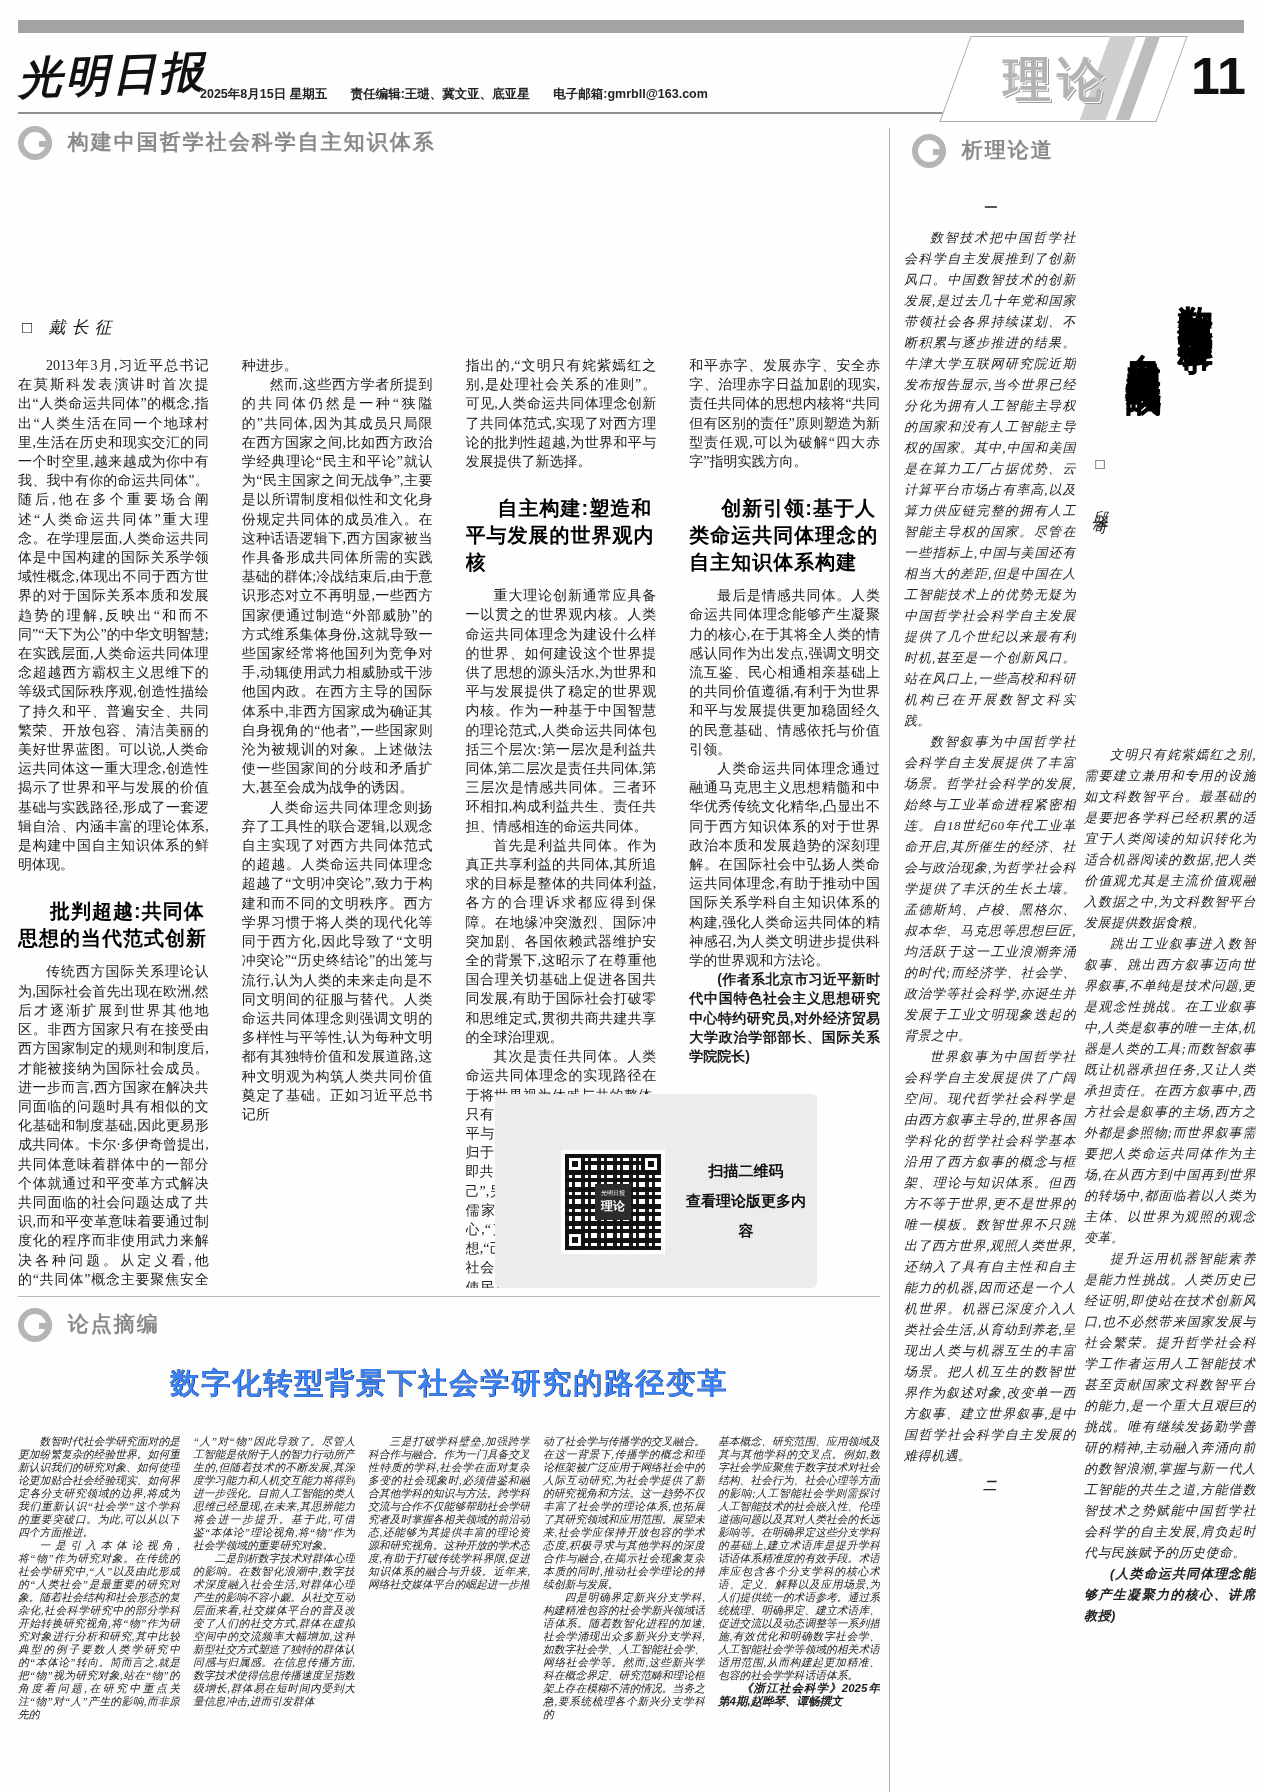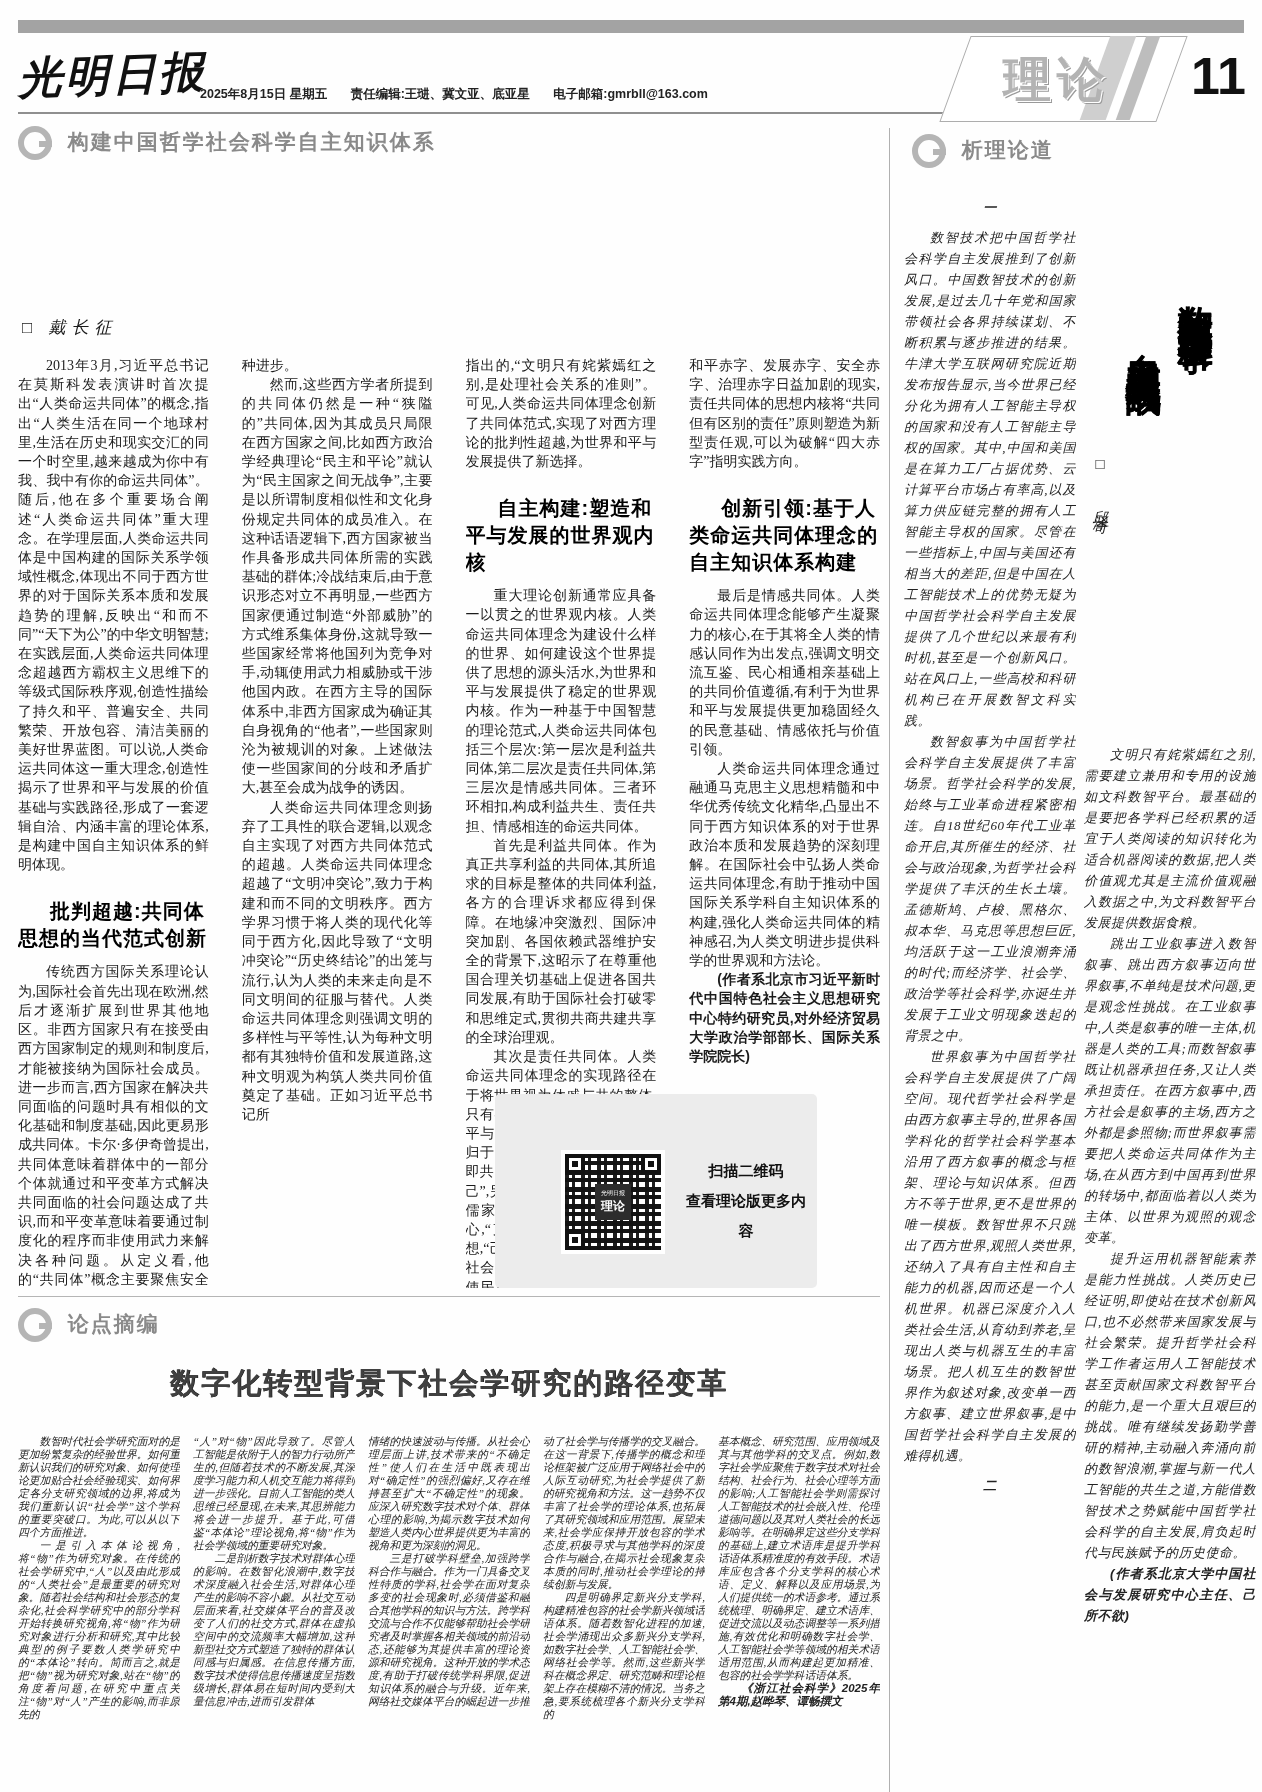--- a/index.html
+++ b/index.html
@@ -75,21 +75,21 @@
   .vt{position:absolute;writing-mode:vertical-rl;text-orientation:upright;font-weight:900;
         font-size:35px;letter-spacing:3px;color:#000;text-shadow:0.5px 0 #000;}
   .vt1{left:272px;top:152px;}
   .vt2{left:220px;top:200px;}
   .vauthor{position:absolute;left:192px;top:330px;writing-mode:vertical-rl;text-orientation:upright;
         font-size:15px;font-style:italic;letter-spacing:5px;}
   
   .bottom-article{position:absolute;left:18px;top:1292px;width:862px;height:500px;}
   .bottom-article .kicker{position:absolute;left:0;top:16px;}
   .bottom-hl{position:absolute;left:0;top:72px;width:100%;margin:0;text-align:center;font-size:29px;
-        font-weight:900;letter-spacing:2px;color:#404040;text-shadow:0.6px 0 #000;}
+        font-weight:900;letter-spacing:2px;color:#3b82f6;text-shadow:0.6px 0 #000;}
   .cols5{position:absolute;left:0;top:143px;width:862px;height:352px;display:flex;gap:13px;}
   .cols5 .col{flex:1;overflow:hidden;font-size:10.8px;line-height:13px;font-style:italic;color:#222;}
   .cols5 .blk-at{font-size:11.5px;}
 </style>
 </head>
 <body>
 
 <div class="page">
 
   <div class="topbar"></div>
@@ -180,41 +180,40 @@
         <p class="blk blk-mk">一</p>
         <p class="blk blk-p">数智技术把中国哲学社会科学自主发展推到了创新风口。中国数智技术的创新发展,是过去几十年党和国家带领社会各界持续谋划、不断积累与逐步推进的结果。牛津大学互联网研究院近期发布报告显示,当今世界已经分化为拥有人工智能主导权的国家和没有人工智能主导权的国家。其中,中国和美国是在算力工厂占据优势、云计算平台市场占有率高,以及算力供应链完整的拥有人工智能主导权的国家。尽管在一些指标上,中国与美国还有相当大的差距,但是中国在人工智能技术上的优势无疑为中国哲学社会科学自主发展提供了几个世纪以来最有利时机,甚至是一个创新风口。站在风口上,一些高校和科研机构已在开展数智文科实践。</p>
         <p class="blk blk-p">数智叙事为中国哲学社会科学自主发展提供了丰富场景。哲学社会科学的发展,始终与工业革命进程紧密相连。自18世纪60年代工业革命开启,其所催生的经济、社会与政治现象,为哲学社会科学提供了丰沃的生长土壤。孟德斯鸠、卢梭、黑格尔、叔本华、马克思等思想巨匠,均活跃于这一工业浪潮奔涌的时代;而经济学、社会学、政治学等社会科学,亦诞生并发展于工业文明现象迭起的背景之中。</p>
         <p class="blk blk-p">世界叙事为中国哲学社会科学自主发展提供了广阔空间。现代哲学社会科学是由西方叙事主导的,世界各国学科化的哲学社会科学基本沿用了西方叙事的概念与框架、理论与知识体系。但西方不等于世界,更不是世界的唯一模板。数智世界不只跳出了西方世界,观照人类世界,还纳入了具有自主性和自主能力的机器,因而还是一个人机世界。机器已深度介入人类社会生活,从育幼到养老,呈现出人类与机器互生的丰富场景。把人机互生的数智世界作为叙述对象,改变单一西方叙事、建立世界叙事,是中国哲学社会科学自主发展的难得机遇。</p>
         <p class="blk blk-mk">二</p>
       </div>
     <div class="rcol rcol-right">
         <p class="blk blk-p">文明只有姹紫嫣红之别,需要建立兼用和专用的设施如文科数智平台。最基础的是要把各学科已经积累的适宜于人类阅读的知识转化为适合机器阅读的数据,把人类价值观尤其是主流价值观融入数据之中,为文科数智平台发展提供数据食粮。</p>
         <p class="blk blk-p">跳出工业叙事进入数智叙事、跳出西方叙事迈向世界叙事,不单纯是技术问题,更是观念性挑战。在工业叙事中,人类是叙事的唯一主体,机器是人类的工具;而数智叙事既让机器承担任务,又让人类承担责任。在西方叙事中,西方社会是叙事的主场,西方之外都是参照物;而世界叙事需要把人类命运共同体作为主场,在从西方到中国再到世界的转场中,都面临着以人类为主体、以世界为观照的观念变革。</p>
         <p class="blk blk-p">提升运用机器智能素养是能力性挑战。人类历史已经证明,即使站在技术创新风口,也不必然带来国家发展与社会繁荣。提升哲学社会科学工作者运用人工智能技术甚至贡献国家文科数智平台的能力,是一个重大且艰巨的挑战。唯有继续发扬勤学善研的精神,主动融入奔涌向前的数智浪潮,掌握与新一代人工智能的共生之道,方能借数智技术之势赋能中国哲学社会科学的自主发展,肩负起时代与民族赋予的历史使命。</p>
-        <p class="blk blk-at">(作者系北京大学中国社会与发展研究中心主任、己所不欲)</p>
+        <p class="blk blk-at">(人类命运共同体理念能够产生凝聚力的核心、讲席教授)</p>
       </div>
   </aside>
 
   <section class="bottom-article">
     <div class="kicker">
       <span class="glogo"></span>
       <span>论点摘编</span>
     </div>
     <h2 class="bottom-hl">数字化转型背景下社会学研究的路径变革</h2>
     <div class="cols5">
       <div class="col">
           <p class="blk blk-p">数智时代社会学研究面对的是更加纷繁复杂的经验世界。如何重新认识我们的研究对象、如何使理论更加贴合社会经验现实、如何界定各分支研究领域的边界,将成为我们重新认识“社会学”这个学科的重要突破口。为此,可以从以下四个方面推进。</p>
           <p class="blk blk-p">一是引入本体论视角,将“物”作为研究对象。在传统的社会学研究中,“人”以及由此形成的“人类社会”是最重要的研究对象。随着社会结构和社会形态的复杂化,社会科学研究中的部分学科开始转换研究视角,将“物”作为研究对象进行分析和研究,其中比较典型的例子要数人类学研究中的“本体论”转向。简而言之,就是把“物”视为研究对象,站在“物”的角度看问题,在研究中重点关注“物”对“人”产生的影响,而非原先的</p>
         </div>
       <div class="col">
           <p class="blk blk-c">“人”对“物”因此导致了。尽管人工智能是依附于人的智力行动所产生的,但随着技术的不断发展,其深度学习能力和人机交互能力将得到进一步强化。目前人工智能的类人思维已经显现,在未来,其思辨能力将会进一步提升。基于此,可借鉴“本体论”理论视角,将“物”作为社会学领域的重要研究对象。</p>
           <p class="blk blk-p">二是剖析数字技术对群体心理的影响。在数智化浪潮中,数字技术深度融入社会生活,对群体心理产生的影响不容小觑。从社交互动层面来看,社交媒体平台的普及改变了人们的社交方式,群体在虚拟空间中的交流频率大幅增加,这种新型社交方式塑造了独特的群体认同感与归属感。在信息传播方面,数字技术使得信息传播速度呈指数级增长,群体易在短时间内受到大量信息冲击,进而引发群体</p>
         </div>
       <div class="col">
-          <p class="blk blk-c">情绪的快速波动与传播。从社会心理层面上讲,技术带来的“不确定性”使人们在生活中既表现出对“确定性”的强烈偏好,又存在维持甚至扩大“不确定性”的现象。应深入研究数字技术对个体、群体心理的影响,为揭示数字技术如何塑造人类内心世界提供更为丰富的视角和更为深刻的洞见。</p>
           <p class="blk blk-p">三是打破学科壁垒,加强跨学科合作与融合。作为一门具备交叉性特质的学科,社会学在面对复杂多变的社会现象时,必须借鉴和融合其他学科的知识与方法。跨学科交流与合作不仅能够帮助社会学研究者及时掌握各相关领域的前沿动态,还能够为其提供丰富的理论资源和研究视角。这种开放的学术态度,有助于打破传统学科界限,促进知识体系的融合与升级。近年来,网络社交媒体平台的崛起进一步推</p>
         </div>
       <div class="col">
           <p class="blk blk-c">动了社会学与传播学的交叉融合。在这一背景下,传播学的概念和理论框架被广泛应用于网络社会中的人际互动研究,为社会学提供了新的研究视角和方法。这一趋势不仅丰富了社会学的理论体系,也拓展了其研究领域和应用范围。展望未来,社会学应保持开放包容的学术态度,积极寻求与其他学科的深度合作与融合,在揭示社会现象复杂本质的同时,推动社会学理论的持续创新与发展。</p>
           <p class="blk blk-p">四是明确界定新兴分支学科,构建精准包容的社会学新兴领域话语体系。随着数智化进程的加速,社会学涌现出众多新兴分支学科,如数字社会学、人工智能社会学、网络社会学等。然而,这些新兴学科在概念界定、研究范畴和理论框架上存在模糊不清的情况。当务之急,要系统梳理各个新兴分支学科的</p>
         </div>
       <div class="col">
           <p class="blk blk-c">基本概念、研究范围、应用领域及其与其他学科的交叉点。例如,数字社会学应聚焦于数字技术对社会结构、社会行为、社会心理等方面的影响;人工智能社会学则需探讨人工智能技术的社会嵌入性、伦理道德问题以及其对人类社会的长远影响等。在明确界定这些分支学科的基础上,建立术语库是提升学科话语体系精准度的有效手段。术语库应包含各个分支学科的核心术语、定义、解释以及应用场景,为人们提供统一的术语参考。通过系统梳理、明确界定、建立术语库、促进交流以及动态调整等一系列措施,有效优化和明确数字社会学、人工智能社会学等领域的相关术语适用范围,从而构建起更加精准、包容的社会学学科话语体系。</p>
           <p class="blk blk-at">《浙江社会科学》2025年第4期,赵晔琴、谭畅撰文</p>
         </div>

